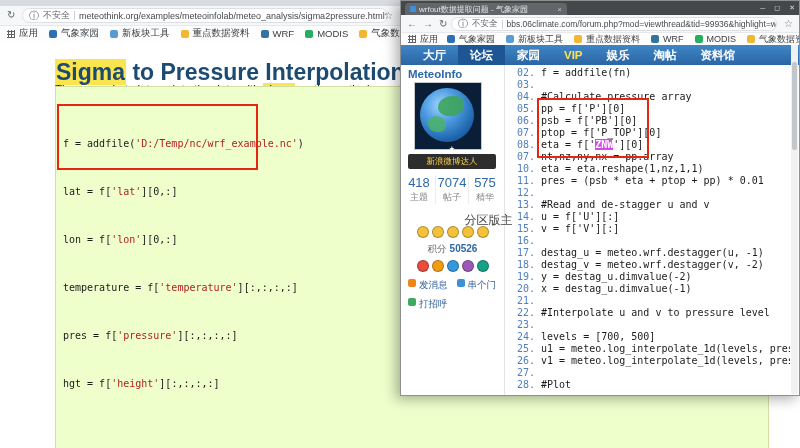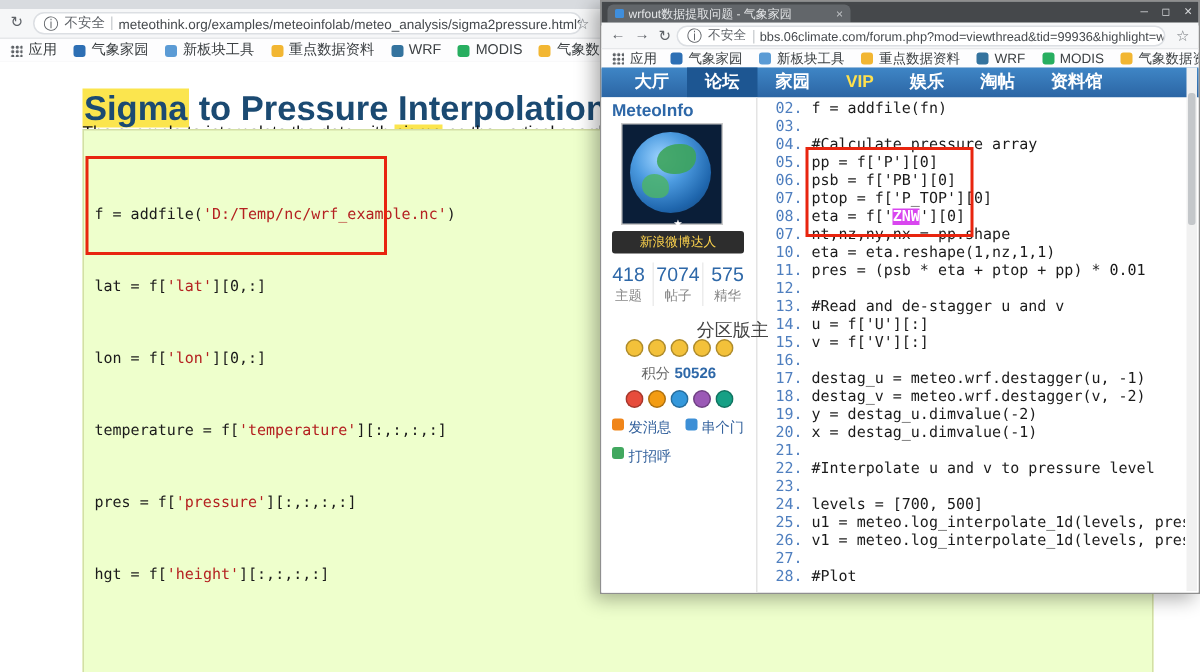--- a/index.html
+++ b/index.html
@@ -409,21 +409,21 @@
             <span class="ct"><span class="tok-p">ptop = f['P_TOP'][0]</span></span>
           </div>
 
           <div class="row">
             <span class="gut">08.</span>
             <span class="ct"><span class="tok-p">eta = f['</span><span class="tok-sel">ZNW</span><span class="tok-p">'][0]</span></span>
           </div>
 
           <div class="row">
             <span class="gut">07.</span>
-            <span class="ct"><span class="tok-p">nt,nz,ny,nx = pp.shape</span></span>
+            <span class="ct"><span class="tok-p">nt,nz,ny,nx = pp.array</span></span>
           </div>
 
           <div class="row">
             <span class="gut">10.</span>
             <span class="ct"><span class="tok-p">eta = eta.reshape(1,nz,1,1)</span></span>
           </div>
 
           <div class="row">
             <span class="gut">11.</span>
             <span class="ct"><span class="tok-p">pres = (psb * eta + ptop + pp) * 0.01</span></span>

